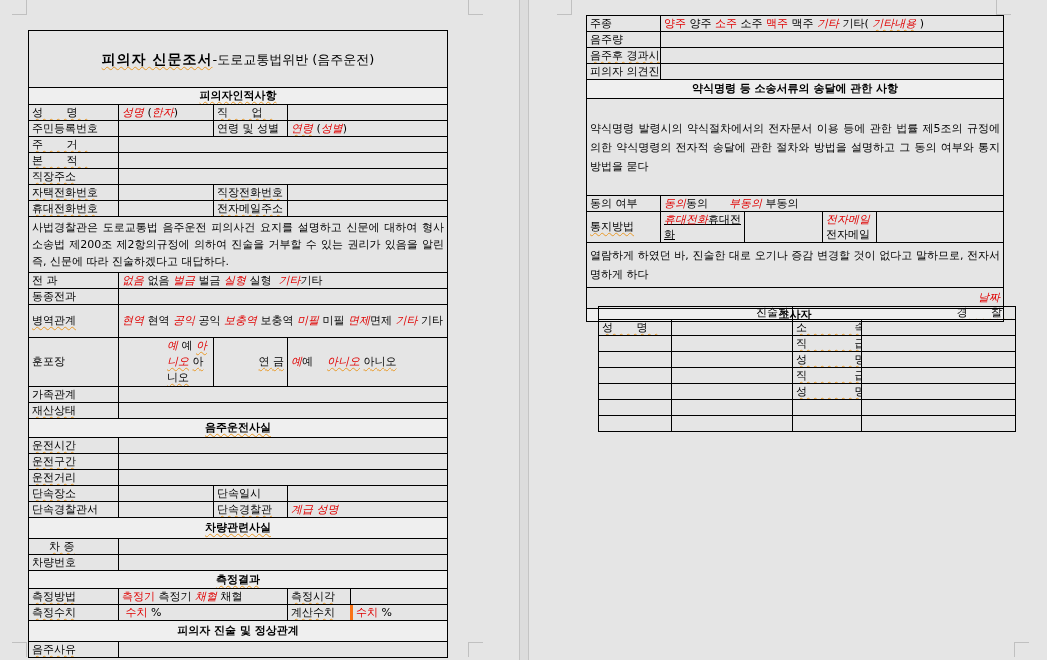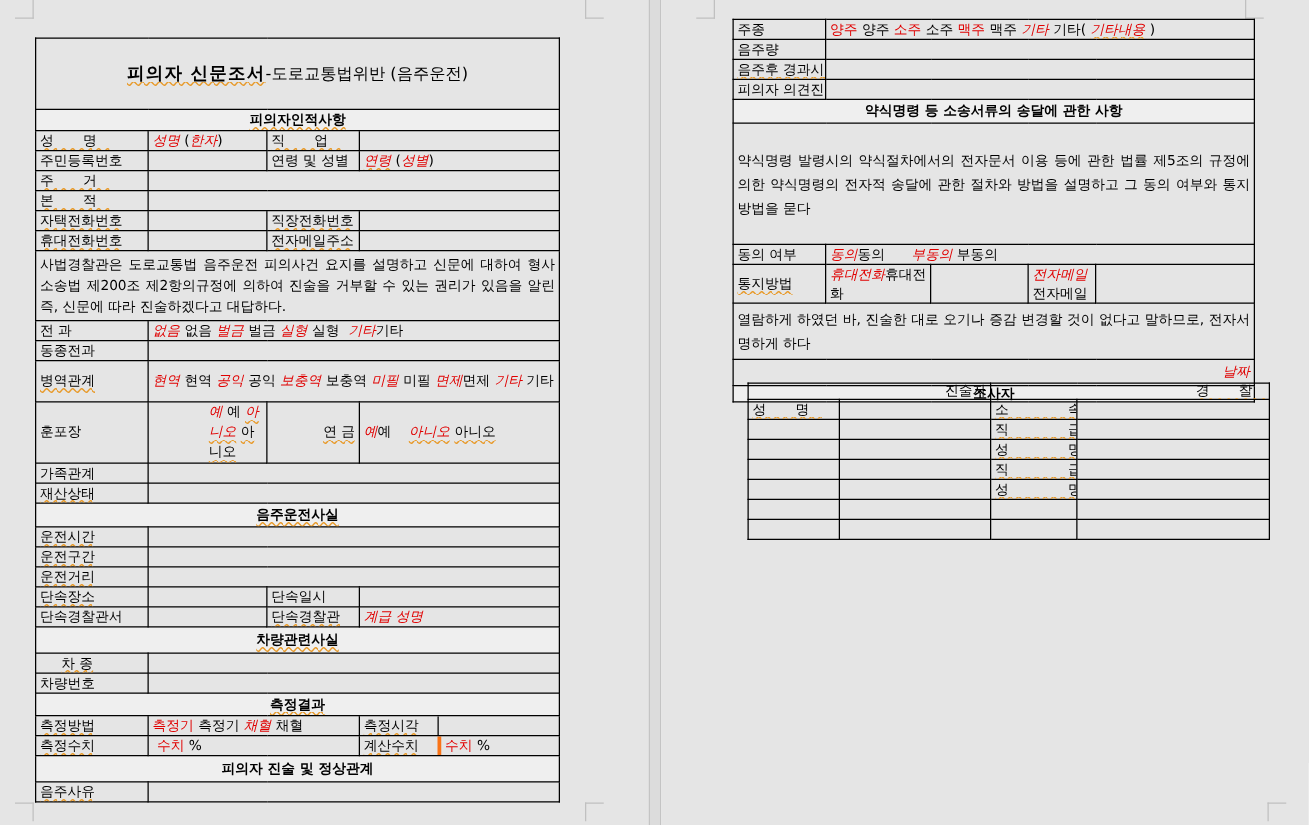--- a/index.html
+++ b/index.html
@@ -70,20 +70,24 @@
     </tr>
     <tr>
       <td><span class="sq spaced">주 거</span></td>
       <td colspan="3"></td>
     </tr>
     <tr>
       <td><span class="sq spaced">본 적</span></td>
       <td colspan="3"></td>
     </tr>
     <tr>
+      <td><span class="sq">직장주소</span></td>
+      <td colspan="3"></td>
+    </tr>
+    <tr>
       <td><span class="sq">자택전화번호</span></td>
       <td></td>
       <td><span class="sq">직장전화번호</span></td>
       <td></td>
     </tr>
     <tr>
       <td><span class="sq">휴대전화번호</span></td>
       <td></td>
       <td><span class="sq">전자메일주소</span></td>
       <td></td>
@@ -262,21 +266,21 @@
     </tr>
     <tr>
       <td>동의 여부</td>
       <td colspan="4">
         <span class="red">동의</span><span>동의</span>
         &nbsp;&nbsp;&nbsp;&nbsp;&nbsp;<span class="red">부동의</span> <span>부동의</span>
       </td>
     </tr>
     <tr>
       <td style="height:30px;"><span class="sq">통지방법</span></td>
-      <td class="wrap" style="line-height:15px;"><span class="red">휴대전화</span><span>휴대전화</span></td>
+      <td class="wrap" style="line-height:15px;text-decoration:underline;"><span class="red">휴대전화</span><span>휴대전화</span></td>
       <td></td>
       <td class="wrap" style="line-height:15px;width:54px;"><span class="red">전자메일</span><span>전자메일</span></td>
       <td></td>
     </tr>
     <tr>
       <td colspan="5" class="para" style="height:40px;">열람하게 하였던 바, 진술한 대로 오기나 증감 변경할 것이 없다고 말하므로, 전자서명하게 하다</td>
     </tr>
     <tr>
       <td colspan="5" class="center" style="height:20px;"><span class="red">날짜</span></td>
     </tr>

